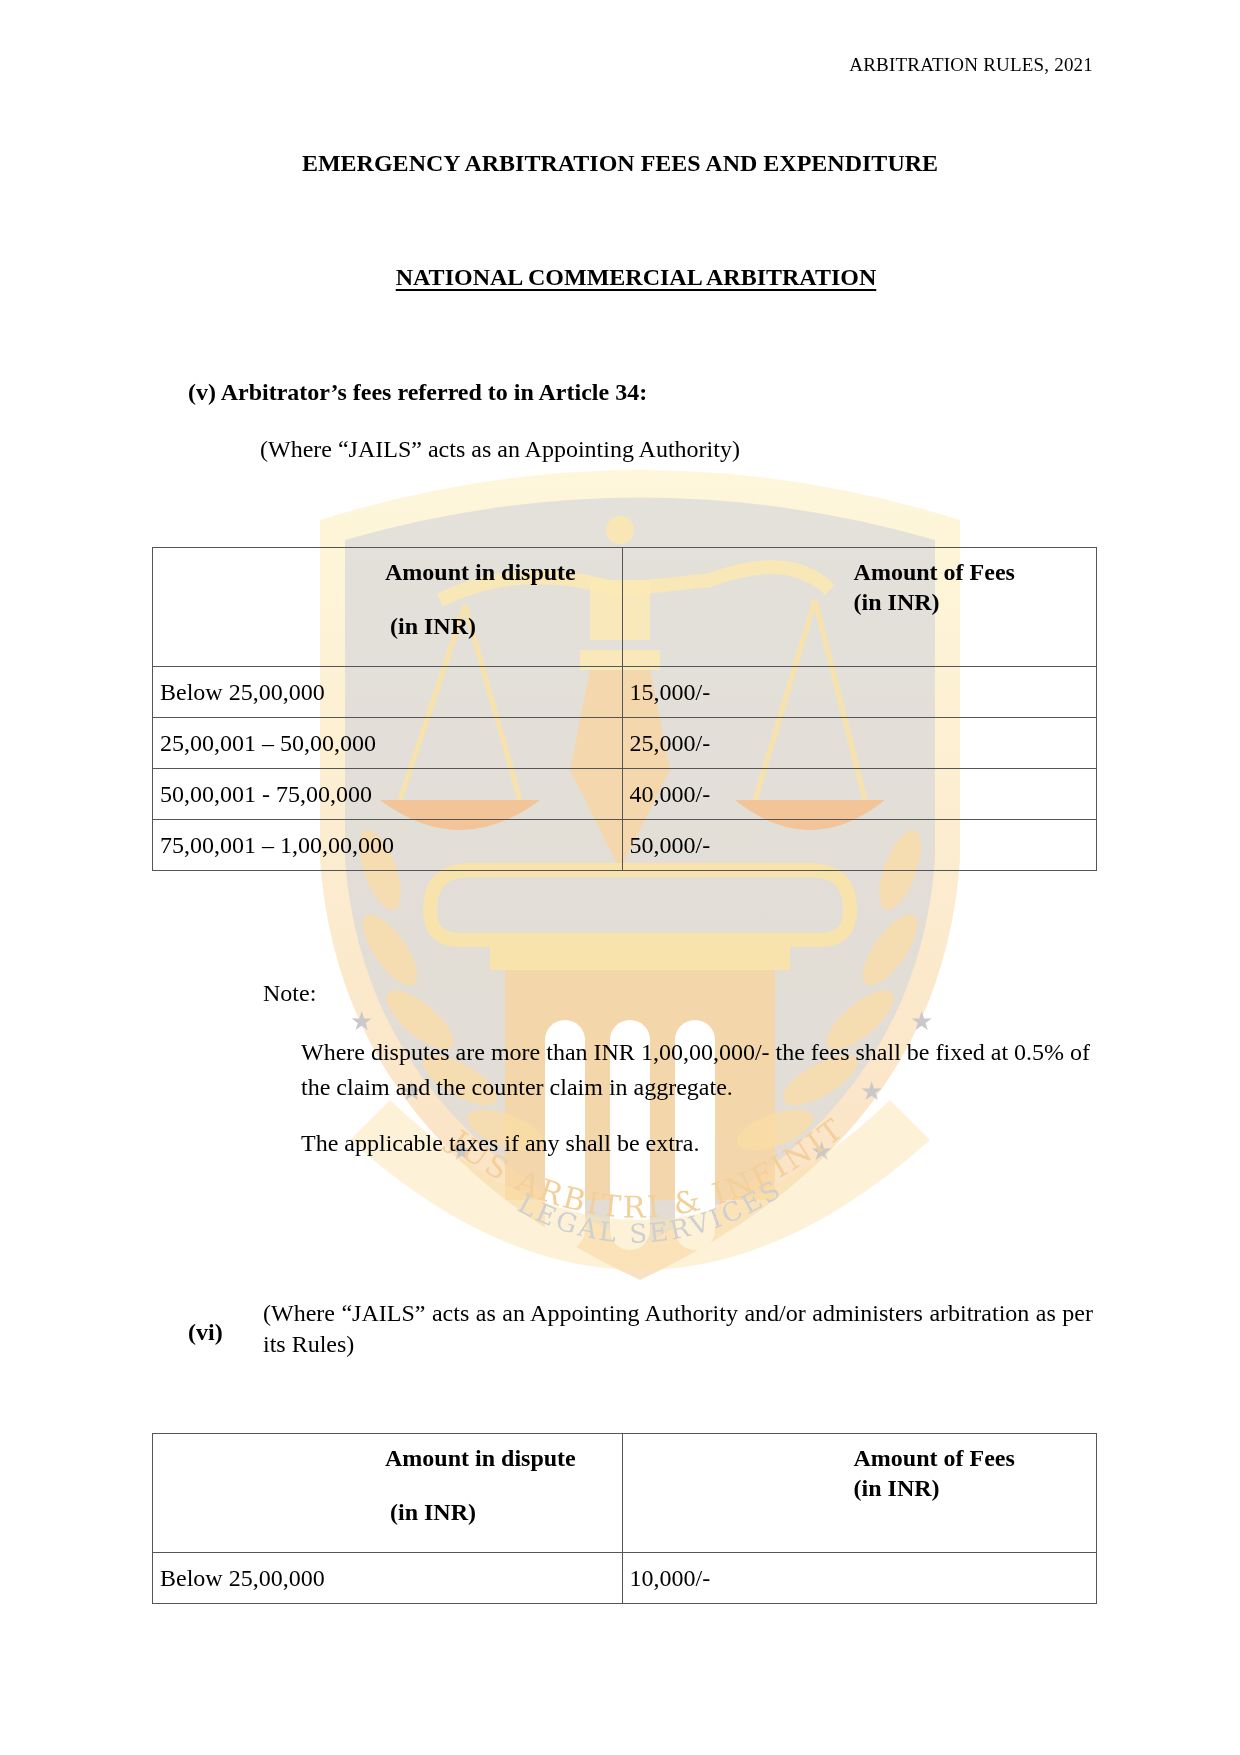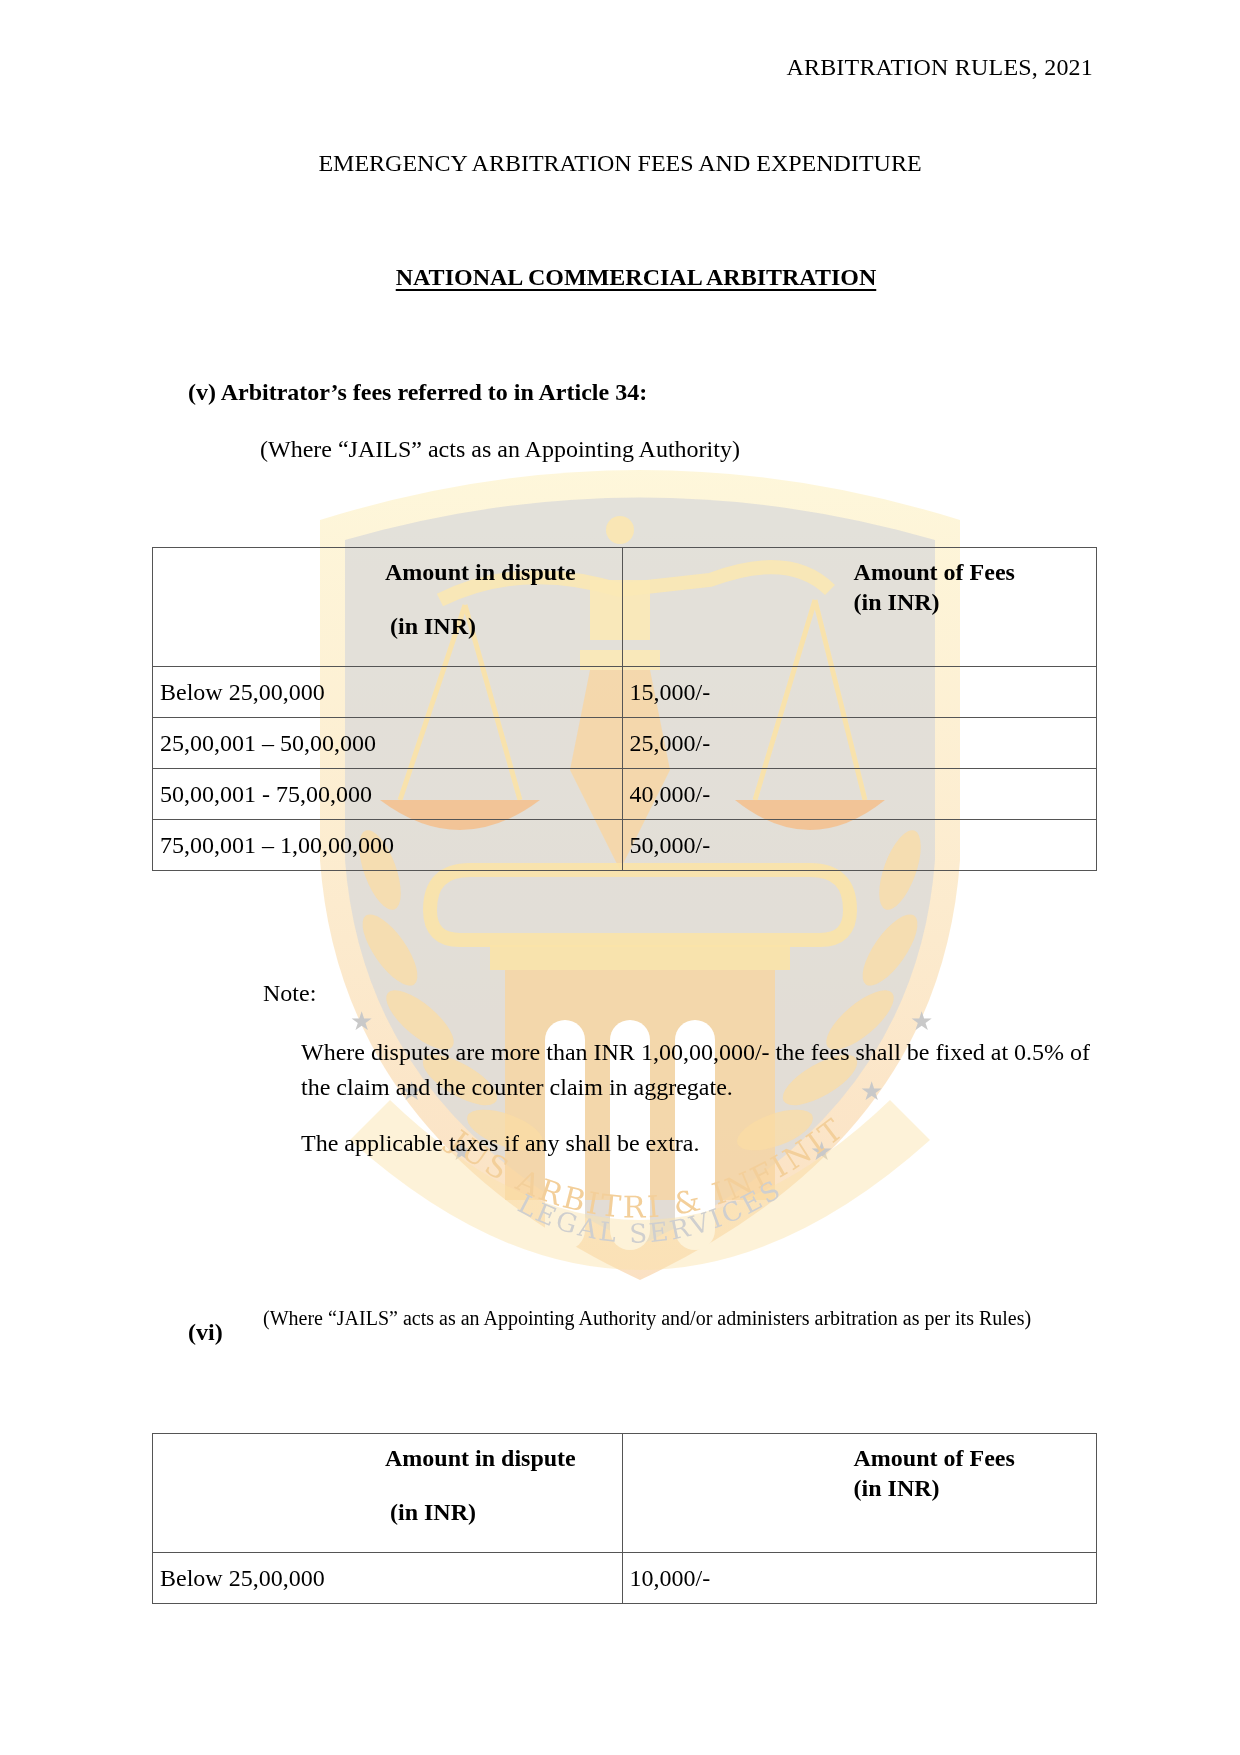--- a/index.html
+++ b/index.html
@@ -1,22 +1,22 @@
 <!DOCTYPE html>
 <html><head>
   <meta charset="utf-8">
   <style>
     html, body { margin: 0; padding: 0; background: #ffffff; }
     body { width: 1240px; height: 1755px; position: relative; overflow: hidden;
            font-family: "Liberation Serif", "DejaVu Serif", serif; color: #000; }
     .abs { position: absolute; }
     .watermark { position: absolute; left: 290px; top: 440px; width: 700px; height: 880px; z-index: 0; }
     .content { position: absolute; inset: 0; z-index: 1; }
-    .running-header { right: 147px; top: 54px; font-size: 24px; letter-spacing: 0.2px; text-align: center; }
-    .doc-title { left: 0; width: 1240px; top: 150px; text-align: center; font-size: 24px; font-weight: normal; }
+    .running-header { right: 147px; top: 54px; font-size: 19px; letter-spacing: 0.2px; text-align: center; }
+    .doc-title { left: 0; width: 1240px; top: 150px; text-align: center; font-size: 24px; font-weight: bold; }
     .doc-subtitle { left: 0; width: 1240px; top: 264px; text-align: center; font-size: 24px; font-weight: bold; margin-left: 16px; }
     .doc-subtitle span { text-decoration: underline; text-decoration-thickness: 2px; text-underline-offset: 4px; }
     .sec-v { left: 188px; top: 379px; font-size: 24px; font-weight: bold; }
     .sec-v-sub { left: 260px; top: 436px; font-size: 24px; }
     table.fees { position: absolute; left: 152px; width: 945px; border-collapse: collapse; font-size: 24px; }
     table.fees td, table.fees th { border: 1.5px solid #555; padding: 0; vertical-align: top; }
     table.fees th { font-weight: bold; text-align: left; }
     table.fees .c1 { width: 470px; }
     table.fees .c2 { width: 475px; }
     .th-left { height: 118px; position: relative; }
@@ -26,21 +26,21 @@
     .th-right .l1 { position: absolute; left: 231px; top: 11px; }
     .th-right .l2 { position: absolute; left: 231px; top: 41px; }
     table.fees td { height: 50px; vertical-align: middle; padding-left: 7px; }
     #table1 { top: 547px; }
     #table2 { top: 1433px; }
     .note-label { left: 263px; top: 980px; font-size: 24px; }
     .note-para { left: 301px; top: 1035px; width: 792px; font-size: 24px; line-height: 35px; }
     .note-tax { left: 301px; top: 1130px; font-size: 24px; }
     .sec-vi-num { left: 188px; top: 1283px; font-size: 24px; font-weight: bold; margin-top: 36px; }
     .sec-vi-title { left: 301px; top: 1242px; font-size: 24px; font-weight: bold; }
-    .sec-vi-sub { left: 263px; top: 1298px; width: 830px; font-size: 20px; line-height: 40px; text-align: justify; text-align-last: left; }
+    .sec-vi-sub { left: 263px; top: 1298px; width: 830px; font-size: 24px; line-height: 31px; text-align: justify; text-align-last: left; }
     .page-number { left: 0; width: 1240px; top: 1654px; text-align: center; font-size: 24px; }
   </style>
 </head>
 <body>
 
 <svg class="watermark" viewBox="0 0 700 880" xmlns="http://www.w3.org/2000/svg">
   <defs>
     <linearGradient id="goldGrad" x1="0" y1="0" x2="0" y2="1">
       <stop offset="0" stop-color="#fdf0bd"></stop>
       <stop offset="1" stop-color="#f7c892"></stop>

